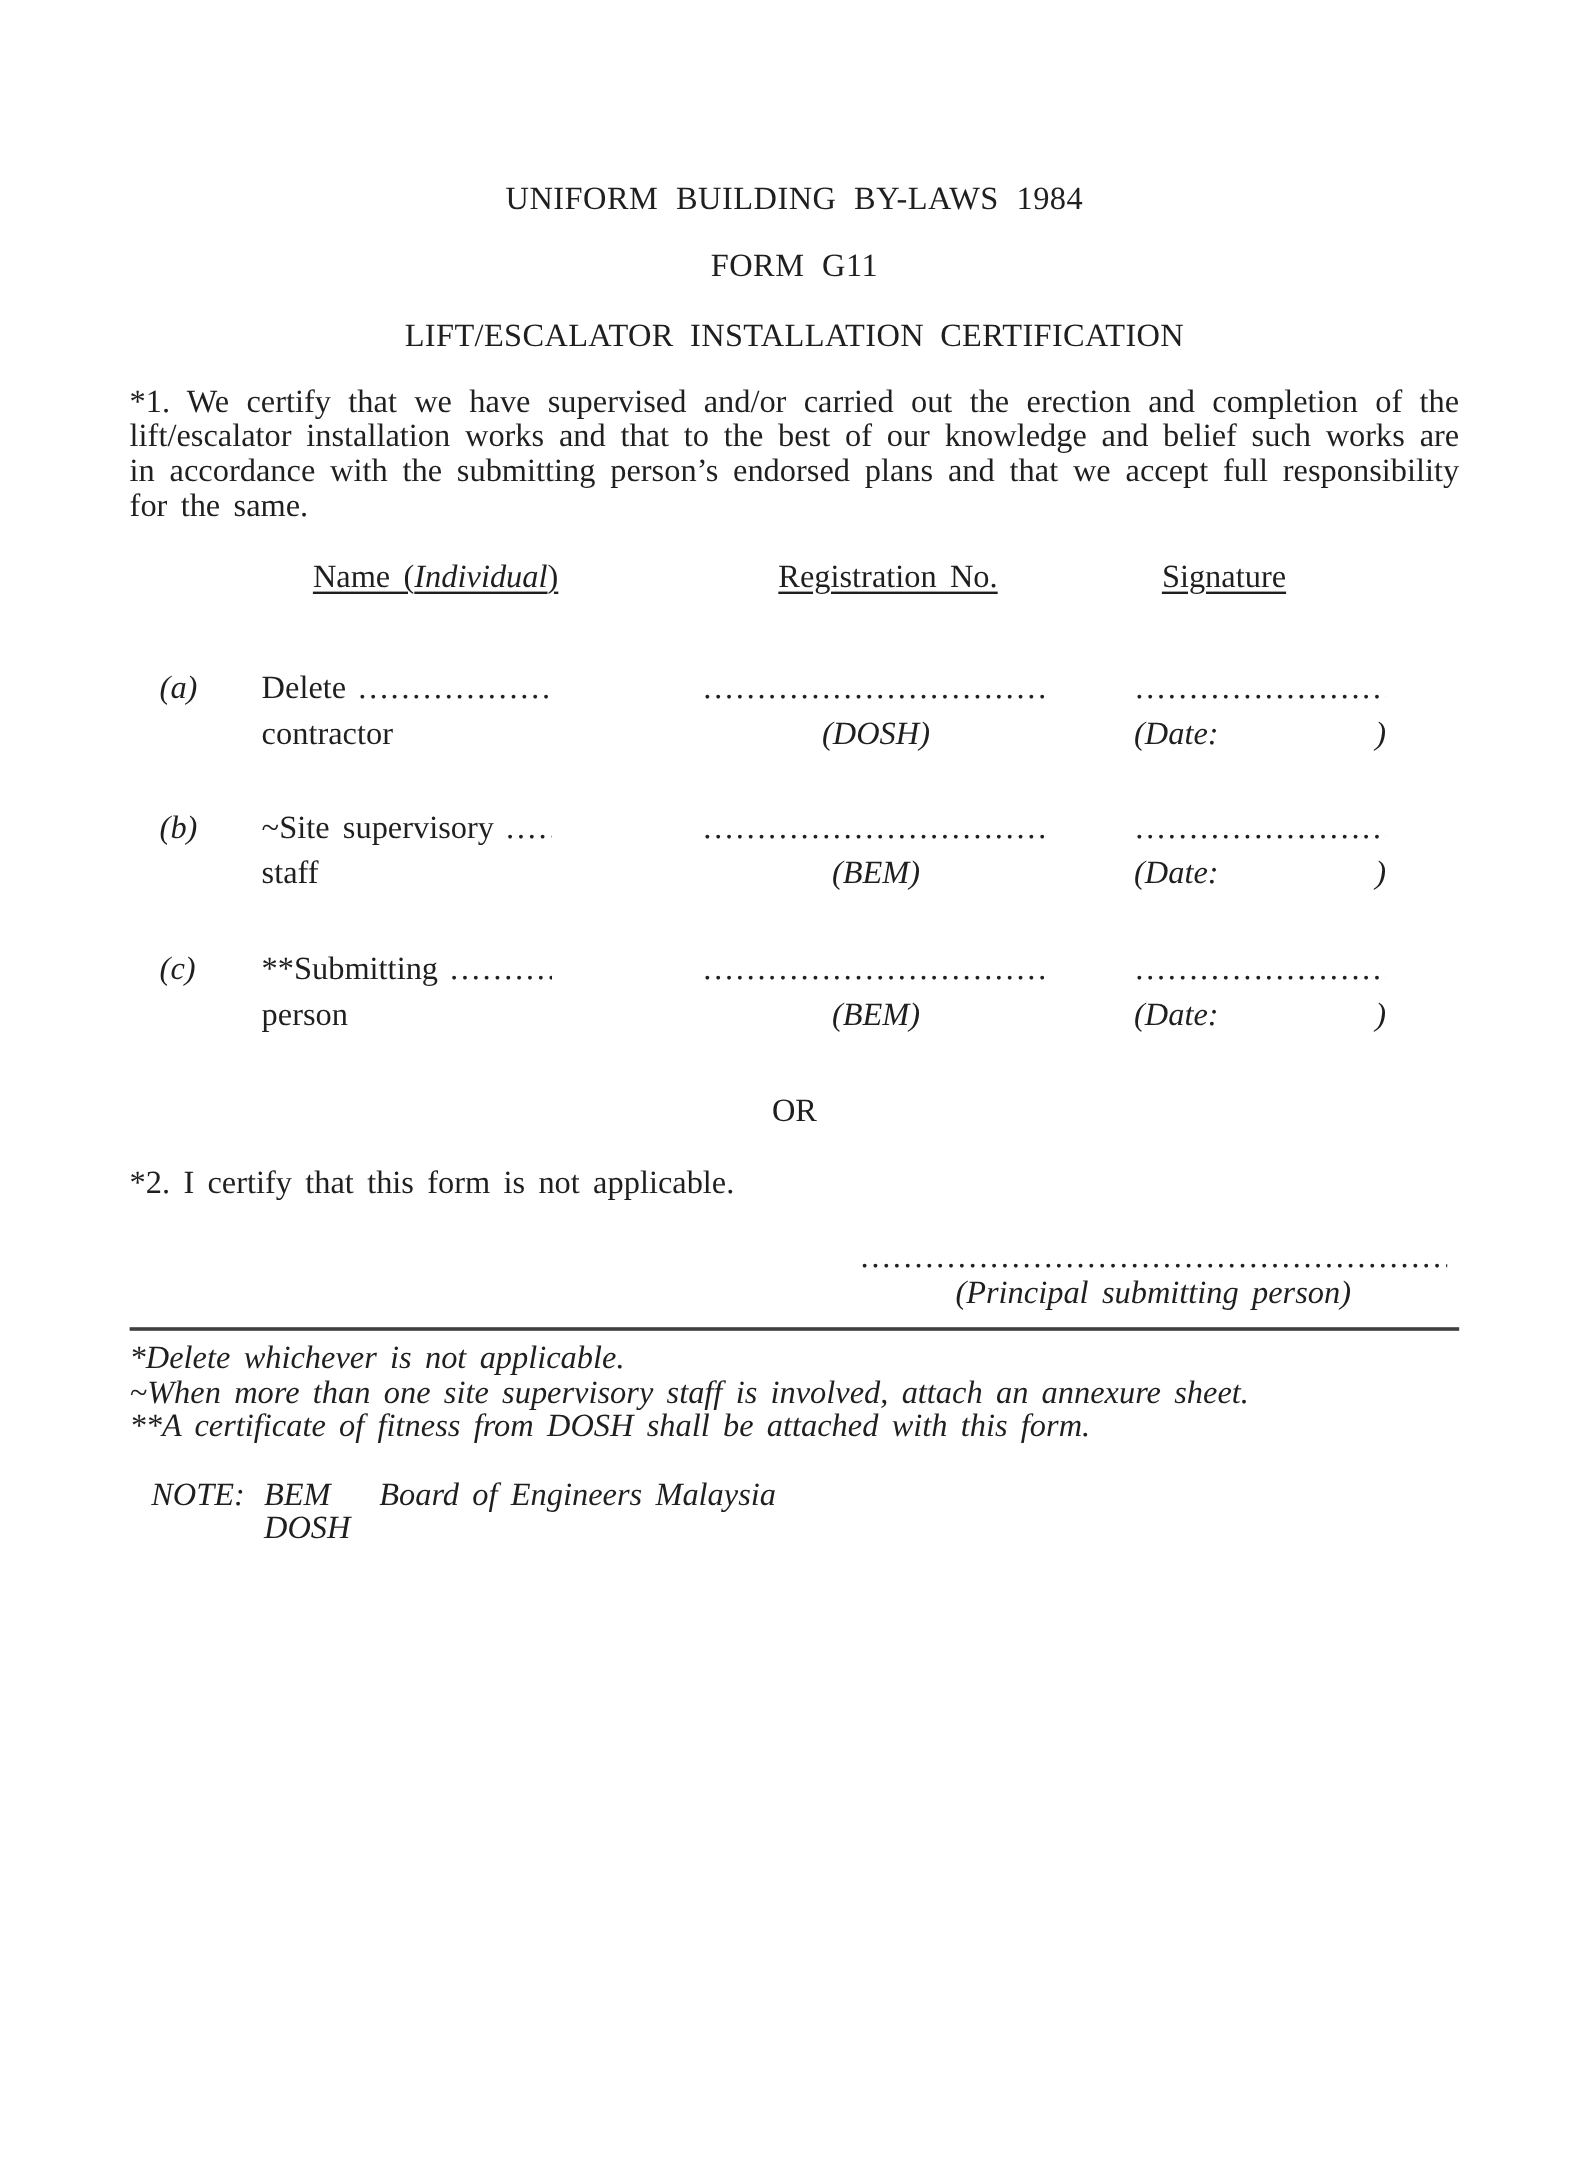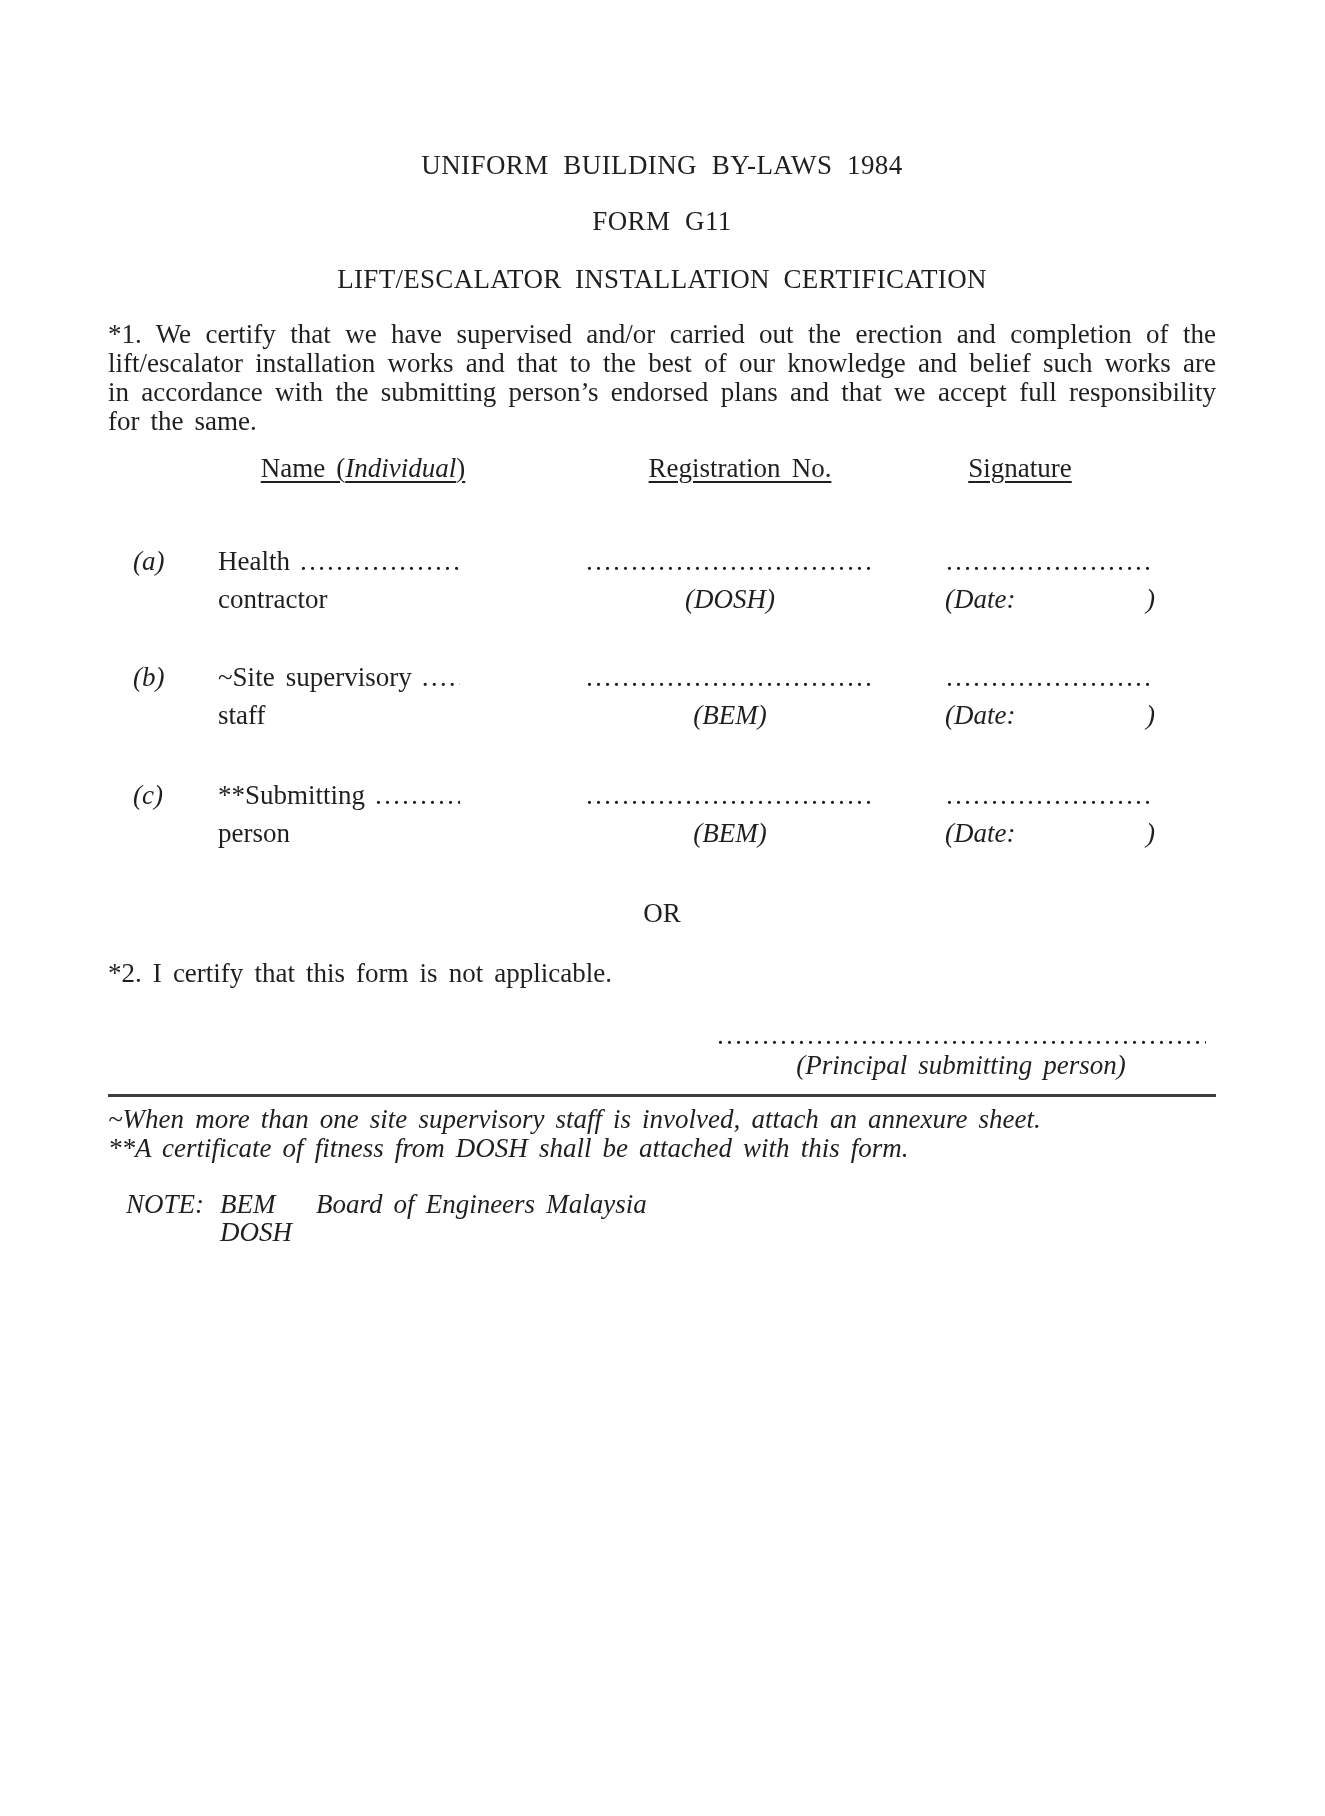--- a/index.html
+++ b/index.html
@@ -29,21 +29,21 @@
 
   .dotfill { overflow:hidden; white-space:nowrap; flex:1 1 auto; min-width:0; }
 
   .para { margin:26px 0 0 0; line-height:29px; }
   .j { text-align:justify; }
 
   .thead, .trow {
     display:grid;
     grid-template-columns:110px 242px 125px 290px 70px 210px;
   }
-  .thead { margin-top:16px; line-height:32px; }
+  .thead { margin-top:28px; line-height:32px; }
   .th-name { text-align:center; transform:translateX(24px); }
   .th-reg  { text-align:center; transform:translateX(10px); }
   .th-sig  { text-align:center; transform:translateX(-30px); }
 
   .trow { line-height:38px; }
   .row-a { margin-top:58px; }
   .row-b { margin-top:40px; }
   .row-c { margin-top:42px; }
   .cell { min-width:0; }
   .cell-idx { padding-left:25px; }
@@ -98,21 +98,21 @@
     <div class="cell"></div>
     <div class="cell th-sig">
       <span class="u">Signature</span>
     </div>
   </div>
 
   <div class="trow row-a">
     <div class="cell cell-idx it">(a)</div>
     <div class="cell">
       <div class="nameline">
-        <span class="lbl">Health</span>
+        <span class="lbl">Delete</span>
         <span class="dotfill">……………………………………</span>
       </div>
       <div>contractor</div>
     </div>
     <div class="cell"></div>
     <div class="cell">
       <div class="dotfill" style="display:block">………………………………………</div>
       <div class="regcap it">(DOSH)</div>
     </div>
     <div class="cell"></div>
@@ -178,20 +178,21 @@
   <p class="para2">*2.  I certify that this form is not applicable.</p>
 
   <div class="sigblock">
     <div class="dotfill">………………………………………………………………………</div>
     <div class="it center">(Principal submitting person)</div>
   </div>
 
   <div class="rule"></div>
 
   <div class="fns it">
+    <div>*Delete whichever is not applicable.</div>
     <div>~When more than one site supervisory staff is involved, attach an annexure sheet.</div>
     <div>**A certificate of fitness from DOSH shall be attached with this form.</div>
   </div>
 
   <div class="noteblock it">
     <div>NOTE:</div>
     <div>BEM</div>
     <div>Board of Engineers Malaysia</div>
     <div></div>
     <div>DOSH</div>

